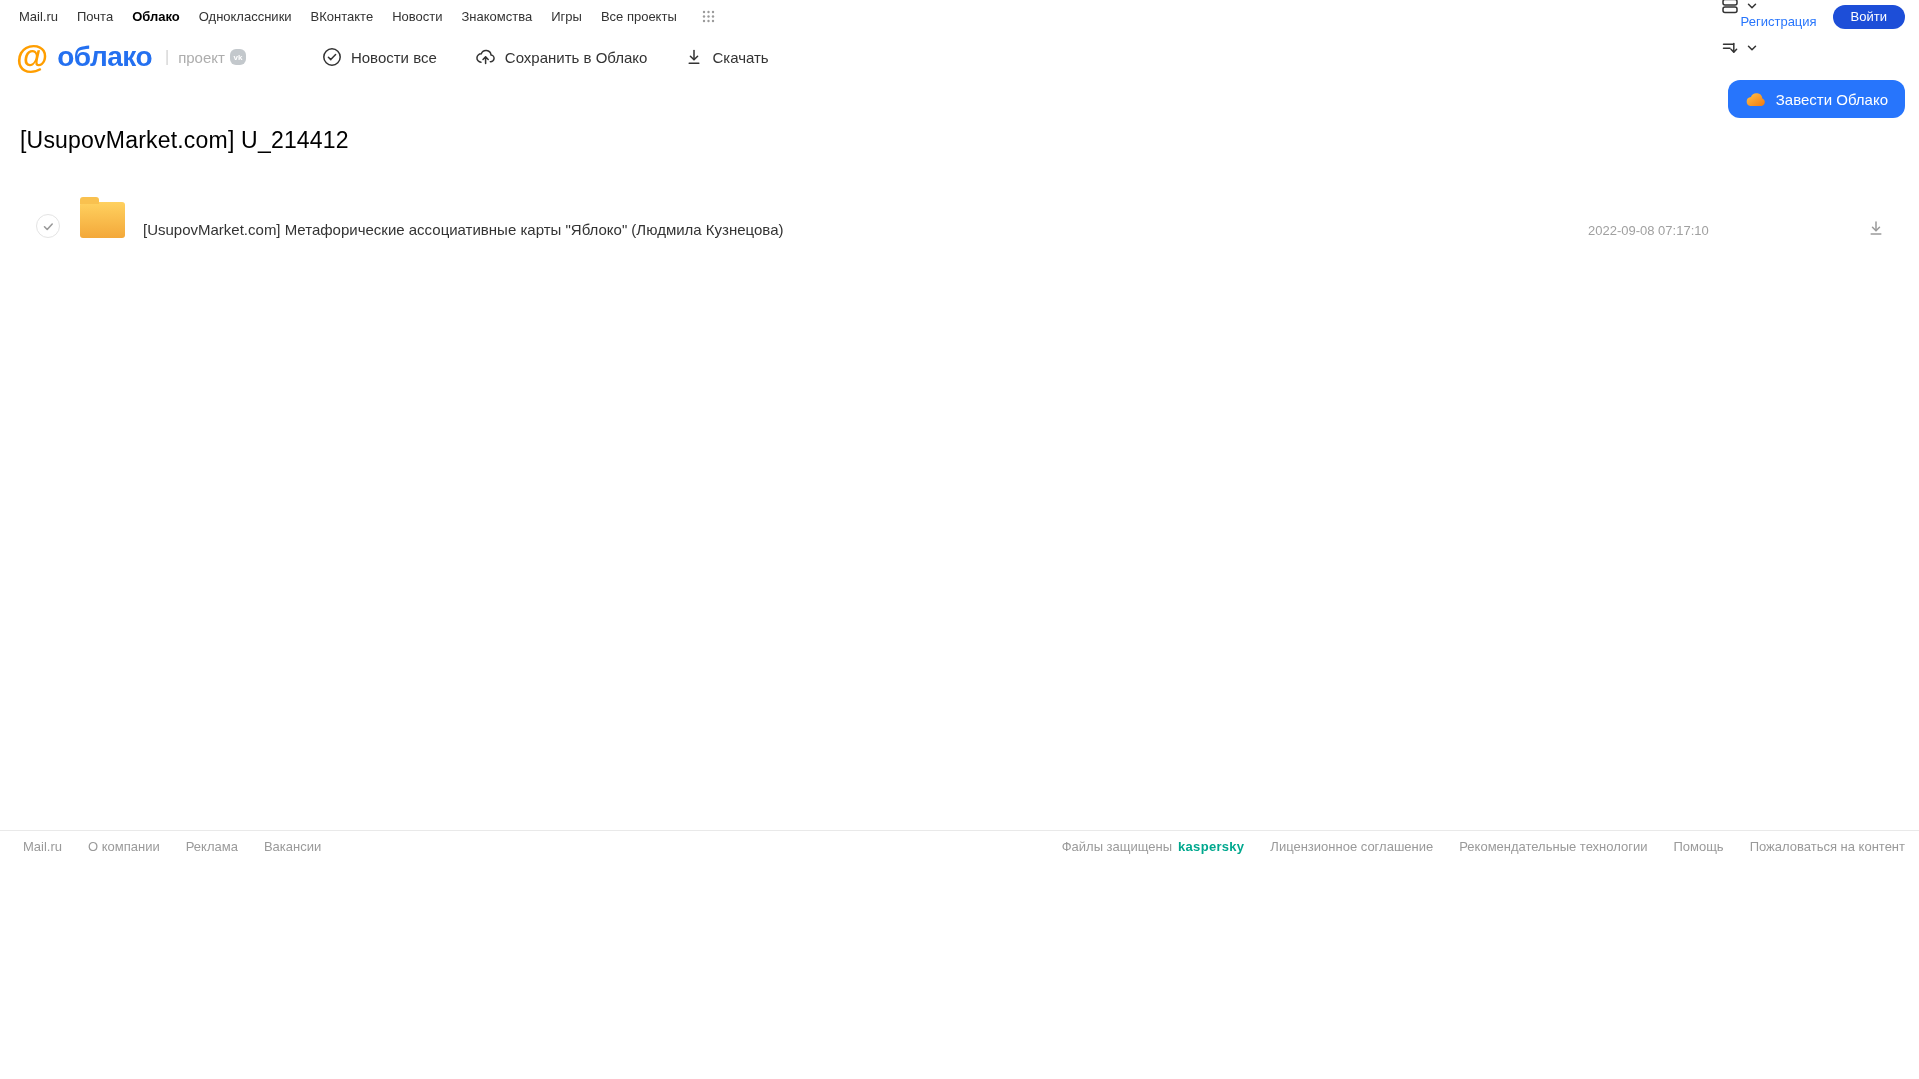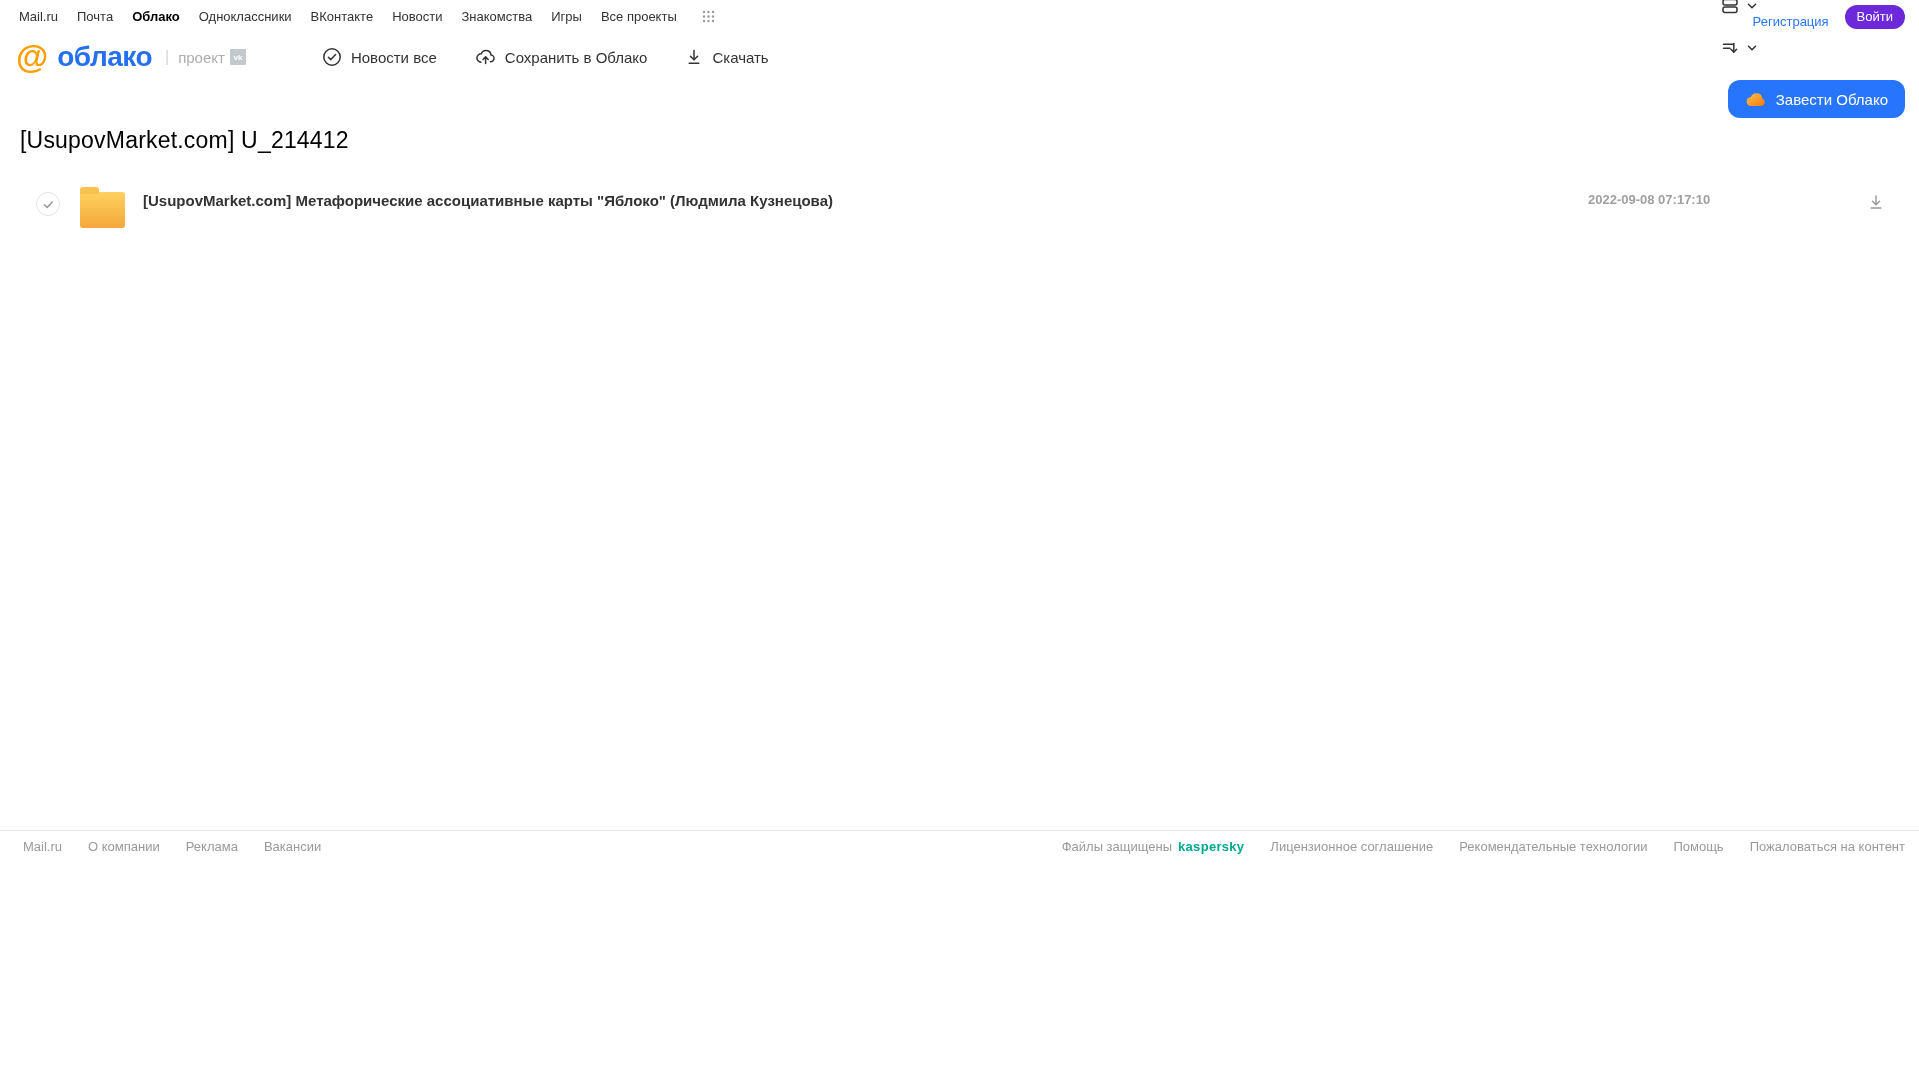--- a/index.html
+++ b/index.html
@@ -14,55 +14,55 @@
     display:flex; align-items:center; height:33px; padding:0 14px 0 19px;
     font-size:13px;
   }
   .portal-links { display:flex; align-items:center; gap:19px; }
   .portal-link { color:#333; text-decoration:none; cursor:pointer; white-space:nowrap; }
   .portal-link.active { font-weight:700; color:#000; }
   .grid-icon { display:inline-flex; margin-left:6px; cursor:pointer; }
   .portal-right { margin-left:auto; display:flex; align-items:flex-end; gap:16px; }
   .reg-link { color:#2775fc; text-decoration:none; cursor:pointer; font-size:13px; }
   .login-btn {
-    background:#6d28d9; color:#fff; border:none; border-radius:13px;
-    height:24px; padding:0 12px; font-size:13px; font-family:inherit; cursor:pointer;
+    background:#1d4ed8; color:#fff; border:none; border-radius:13px;
+    height:24px; padding:0 18px; font-size:13px; font-family:inherit; cursor:pointer;
   }
 
   
   .toolbar { display:flex; align-items:center; height:48px; padding:0 14px 0 16px; }
   .logo { display:flex; align-items:center; gap:9px; cursor:pointer; text-decoration:none; }
   .logo-at { color:#ff9e00; font-size:33px; font-weight:700; line-height:1; transform:translateY(-1px); }
   .logo-word { color:#2470f0; font-size:28px; font-weight:700; letter-spacing:-0.5px; line-height:1; }
   .logo-divider { color:#d4d4d4; font-size:16px; margin-left:4px; }
   .logo-project { color:#adadad; font-size:15px; display:flex; align-items:center; gap:5px; }
   .vk-badge {
-    width:16px; height:16px; border-radius:1px; background:#c3c8cc; color:#fff;
+    width:16px; height:16px; border-radius:6px; background:#c3c8cc; color:#fff;
     font-size:8px; font-weight:700; display:inline-flex; align-items:center; justify-content:center;
   }
   .toolbar-actions { display:flex; align-items:center; gap:38px; margin-left:76px; }
   .tb-btn {
     display:flex; align-items:center; gap:9px; background:none; border:none; cursor:pointer;
     font-family:inherit; font-size:15px; color:#333;
   }
   .toolbar-right { margin-left:auto; display:flex; align-items:flex-start; gap:22px;flex-direction:column; }
   .icon-toggle { display:flex; align-items:center; gap:6px; background:none; border:none; cursor:pointer; }
   .create-cloud-btn {
     display:flex; align-items:center; gap:9px; background:#2775fc; color:#fff; border:none;
     border-radius:12px; height:38px; padding:0 17px; font-size:15px; font-family:inherit; cursor:pointer;
     margin-left:8px;
   }
 
   
   .page-title {
     margin:46px 0 0 20px; font-size:23px; font-weight:400; color:#000; letter-spacing:0.2px;
   }
   .file-row {
-    margin-top:38px; height:46px; display:flex; align-items:flex-start;
-    padding:0 33px 0 36px; cursor:pointer;font-weight:bold;
+    margin-top:38px; height:46px; display:flex; align-items:flex-end;
+    padding:0 33px 0 36px; cursor:pointer;
   }
   .row-checkbox {
     width:24px; height:24px; border-radius:50%; background:#fff; border:1px solid #e4e4e4;
     display:flex; align-items:center; justify-content:center; cursor:pointer; flex:none;
   }
   .folder-icon {
     position:relative; width:45px; height:36px; margin-left:20px; border-radius:3px;
     background:linear-gradient(180deg,#ffd15f 0%, #f3a83a 100%); flex:none;
   }
   .folder-icon::before {

